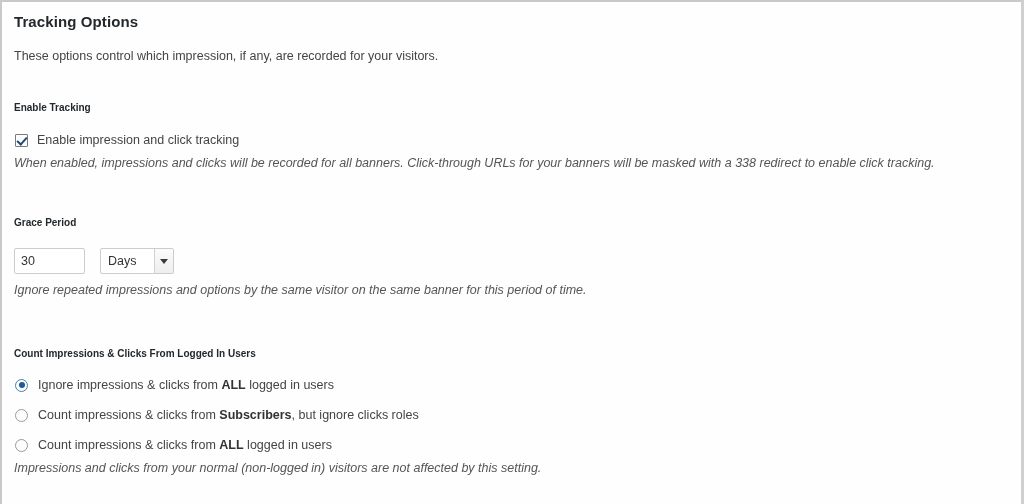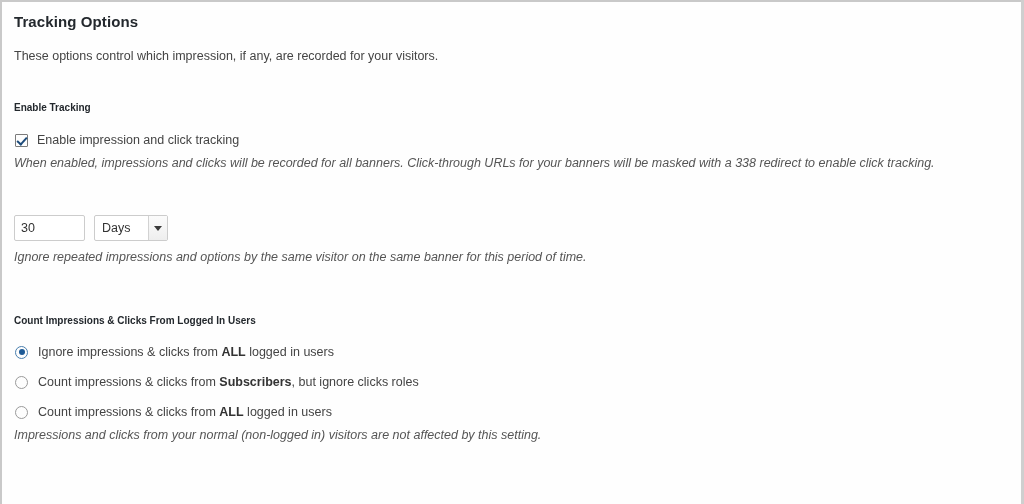--- a/index.html
+++ b/index.html
@@ -124,21 +124,21 @@
     background: #fff;
     font-family: "Liberation Sans", sans-serif;
     font-size: 12.5px;
     color: #333;
     padding: 0 6px;
     border-radius: 2px;
     outline: none;
   }
   .select-wrap {
     position: relative;
-    margin-left: 9px;
+    margin-left: 15px;
     height: 26px;
     width: 74px;
     box-sizing: border-box;
     border: 1px solid #ccc;
     background: #fff;
     border-radius: 2px;
     display: flex;
     align-items: center;
   }
   .select-value {
@@ -216,20 +216,21 @@
   <div class="block-enable">
     <h3 class="sub-title">Enable Tracking</h3>
     <div class="check-row">
       <span class="checkbox checked"></span>
       <span class="check-label">Enable impression and click tracking</span>
     </div>
     <p class="hint">When enabled, impressions and clicks will be recorded for all banners. Click-through URLs for your banners will be masked with a 338 redirect to enable click tracking.</p>
   </div>
 
   <div class="block-grace">
+    <h3 class="sub-title">Grace Period</h3>
     <div class="grace-row">
       <input class="num-input" type="text" value="30" style="">
       <div class="select-wrap">
         <span class="select-value">Days</span>
         <span class="select-arrow">
             <span class="caret"></span>
           </span>
       </div>
     </div>
     <p class="hint">Ignore repeated impressions and options by the same visitor on the same banner for this period of time.</p>

